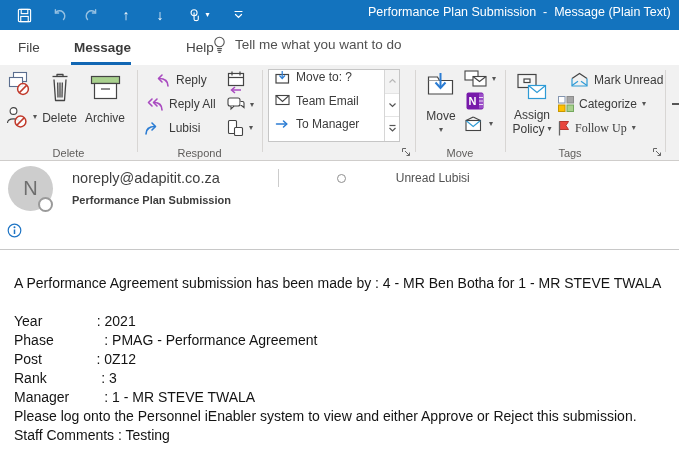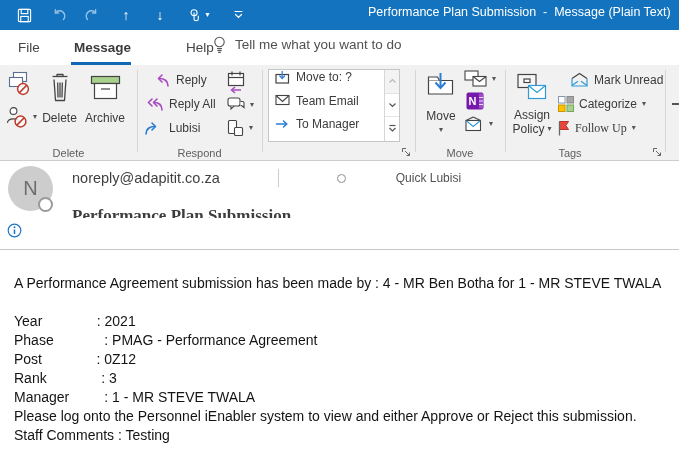--- a/index.html
+++ b/index.html
@@ -45,21 +45,21 @@
   .msghead { position:absolute; left:0; top:161px; width:679px; height:57px; background:#fff; }
   .avatar { position:absolute; left:8px; top:5px; width:45px; height:45px; border-radius:50%;
     background:#cdcdcd; color:#6e6e6e; font-size:20px; display:flex; align-items:center; justify-content:center; }
   .presence-big { position:absolute; left:38px; top:36px; width:15px; height:15px; border-radius:50%;
     background:#fff; border:2px solid #9a9a9a; }
   .fromline { position:absolute; left:72px; top:7px; height:20px; display:flex; align-items:center;gap:44px; }
   .from-addr { font-size:14.5px; color:#404040; }
   .vdiv { width:1px; height:18px; background:#ccc; margin:0 14px; }
   .presence-sm { width:9px; height:9px; border-radius:50%; border:1.5px solid #8f8f8f; background:#fff; margin-right:6px; }
   .recipient { font-size:12px; color:#525252; }
-  .subject { position:absolute; left:72px; top:45px; font-size:17px; font-weight:700; color:#3d3d3d;font-family:Liberation Serif, serif; }
+  .subject { position:absolute; left:72px; top:33px; font-size:11px; font-weight:700; color:#3d3d3d; }
 
   
   .notice { position:absolute; left:0; top:218px; width:679px; height:24px; display:flex; align-items:center; background:#fff; }
   .notice-text { font-size:12.5px; color:#444; margin-left:6px; }
   .bodydiv { position:absolute; left:0; top:249px; width:679px; height:1px; background:#c8c8c8; }
 
   
   .msgbody { position:absolute; left:14px; top:274px; width:655px; font-size:14px; line-height:19px;
     color:#141414; white-space:pre-wrap; }
 
@@ -422,21 +422,21 @@
     <div class="abs" style="left:672px; top:38px; width:7px; height:2px; background:#555;"></div>
   </div>
 
   <div class="msghead">
     <div class="avatar">N</div>
     <div class="presence-big"></div>
     <div class="fromline">
       <span class="from-addr">noreply@adapitit.co.za</span>
       <span class="vdiv"></span>
       <span class="presence-sm"></span>
-      <span class="recipient">Quick Lubisi</span>
+      <span class="recipient">Unread Lubisi</span>
     </div>
     <div class="subject">Performance Plan Submission</div>
   </div>
 
   <div class="notice">
     <span style="margin-left:7px;">
       <svg width="15" height="15" viewBox="0 0 15 15" fill="none">
         <circle cx="7.5" cy="7.5" r="6.3" stroke="#1e74c4" stroke-width="1.2"></circle>
         <line x1="7.5" y1="6.5" x2="7.5" y2="11" stroke="#1e74c4" stroke-width="1.5"></line>
         <circle cx="7.5" cy="4.2" r="1" fill="#1e74c4"></circle>

